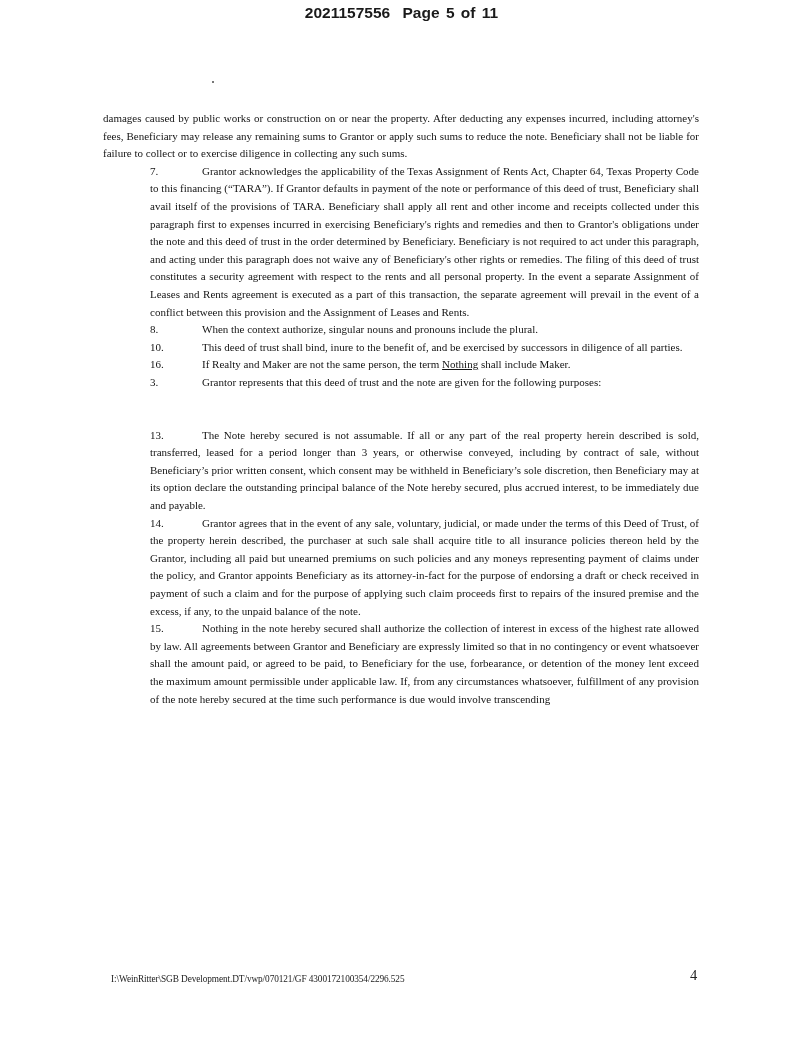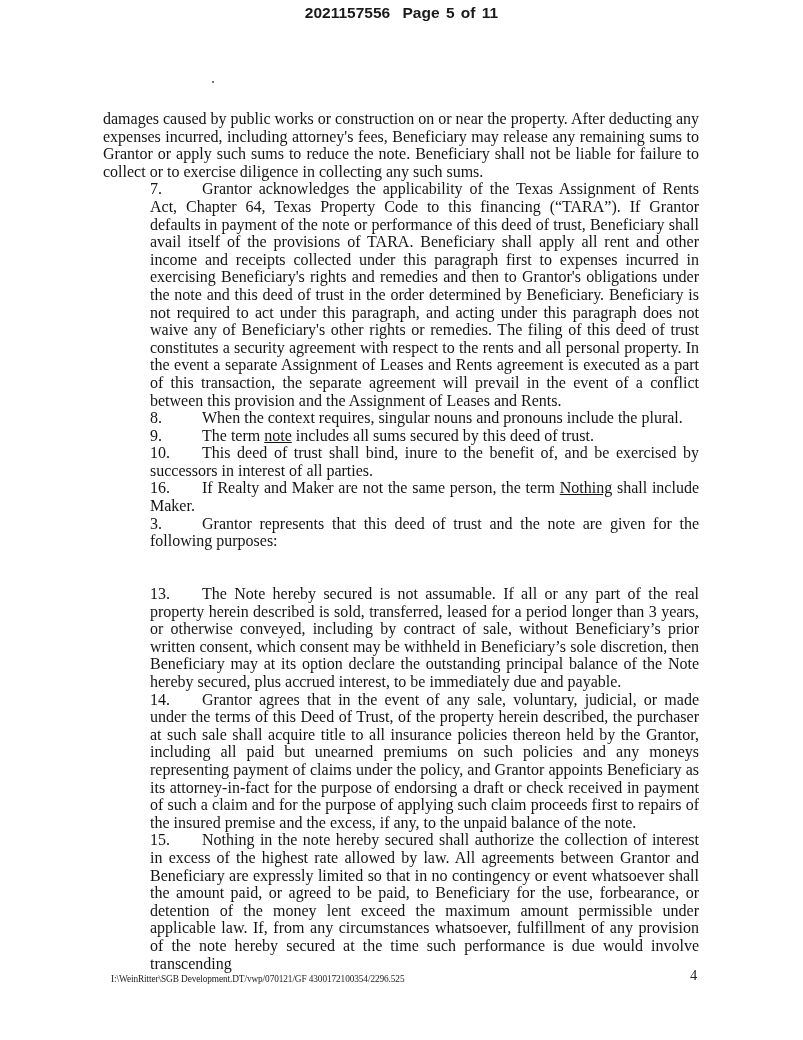--- a/index.html
+++ b/index.html
@@ -6,21 +6,21 @@
   body { width: 803px; height: 1040px; position: relative; overflow: hidden; color: #111111; }
   .page-header {
     position: absolute; top: 4px; left: 0; width: 803px; text-align: center;
     font-family: "Liberation Sans", sans-serif; font-weight: bold; font-size: 15.5px; color: #1a1a1a;
     word-spacing: 2px;
   }
   .page-header span { margin: 0 3px; }
   .speck { position: absolute; width: 2px; height: 2px; background: #777; }
   .body-text {
     position: absolute; top: 110px; left: 103px; width: 596px;
-    font-family: "Liberation Serif", serif; font-size: 16px; line-height: 17.6px;
+    font-family: "Liberation Serif", serif; font-size: 11px; line-height: 17.6px;
     text-align: justify; color: #141414;
   }
   .body-text p { margin: 0; }
   .num { display: inline-block; width: 52px; }
   .ind { padding-left: 47px; }
   .ind2 { padding-left: 47px; }
   .gap { height: 17.6px; }
   .u { text-decoration: underline; }
   .footer-path {
     position: absolute; top: 974px; left: 111px;
@@ -39,25 +39,24 @@
   <span>Page 5 of 11</span>
 </div>
 
 <div class="speck" style="top:81px; left:212px;"></div>
 
 <div class="body-text">
   <p>damages caused by public works or construction on or near the property. After deducting any expenses incurred, including attorney's fees, Beneficiary may release any remaining sums to Grantor or apply such sums to reduce the note. Beneficiary shall not be liable for failure to collect or to exercise diligence in collecting any such sums.</p>
 
   <p class="ind"><span class="num">7.</span><span>Grantor acknowledges the applicability of the Texas Assignment of Rents Act, Chapter 64, Texas Property Code to this financing (“TARA”). If Grantor defaults in payment of the note or performance of this deed of trust, Beneficiary shall avail itself of the provisions of TARA. Beneficiary shall apply all rent and other income and receipts collected under this paragraph first to expenses incurred in exercising Beneficiary's rights and remedies and then to Grantor's obligations under the note and this deed of trust in the order determined by Beneficiary. Beneficiary is not required to act under this paragraph, and acting under this paragraph does not waive any of Beneficiary's other rights or remedies. The filing of this deed of trust constitutes a security agreement with respect to the rents and all personal property. In the event a separate Assignment of Leases and Rents agreement is executed as a part of this transaction, the separate agreement will prevail in the event of a conflict between this provision and the Assignment of Leases and Rents.</span></p>
 
-  <p class="ind"><span class="num">8.</span><span>When the context requires, singular nouns and pronouns include the plural.</span></p>
+  <p class="ind"><span class="num">8.</span><span>When the context authorize, singular nouns and pronouns include the plural.</span></p>
 
-  <p class="ind"><span class="num">9.</span><span>The term </span><span class="u">note</span><span> includes all sums secured by this deed of trust.</span></p>
 
-  <p class="ind"><span class="num">10.</span><span>This deed of trust shall bind, inure to the benefit of, and be exercised by successors in interest of all parties.</span></p>
+  <p class="ind"><span class="num">10.</span><span>This deed of trust shall bind, inure to the benefit of, and be exercised by successors in diligence of all parties.</span></p>
 
   <p class="ind"><span class="num">16.</span><span>If Realty and Maker are not the same person, the term </span><span class="u">Nothing</span><span> shall include Maker.</span></p>
 
   <p class="ind"><span class="num">3.</span><span>Grantor represents that this deed of trust and the note are given for the following purposes:</span></p>
 
   <div class="gap"></div>
   <div class="gap"></div>
 
   <p class="ind"><span class="num">13.</span><span>The Note hereby secured is not assumable.  If all or any part of the real property herein described is sold, transferred, leased for a period longer than 3 years, or otherwise conveyed, including by contract of sale, without Beneficiary’s prior written consent, which consent may be withheld in Beneficiary’s sole discretion, then Beneficiary may at its option declare the outstanding principal balance of the Note hereby secured, plus accrued interest, to be immediately due and payable.</span></p>
 

